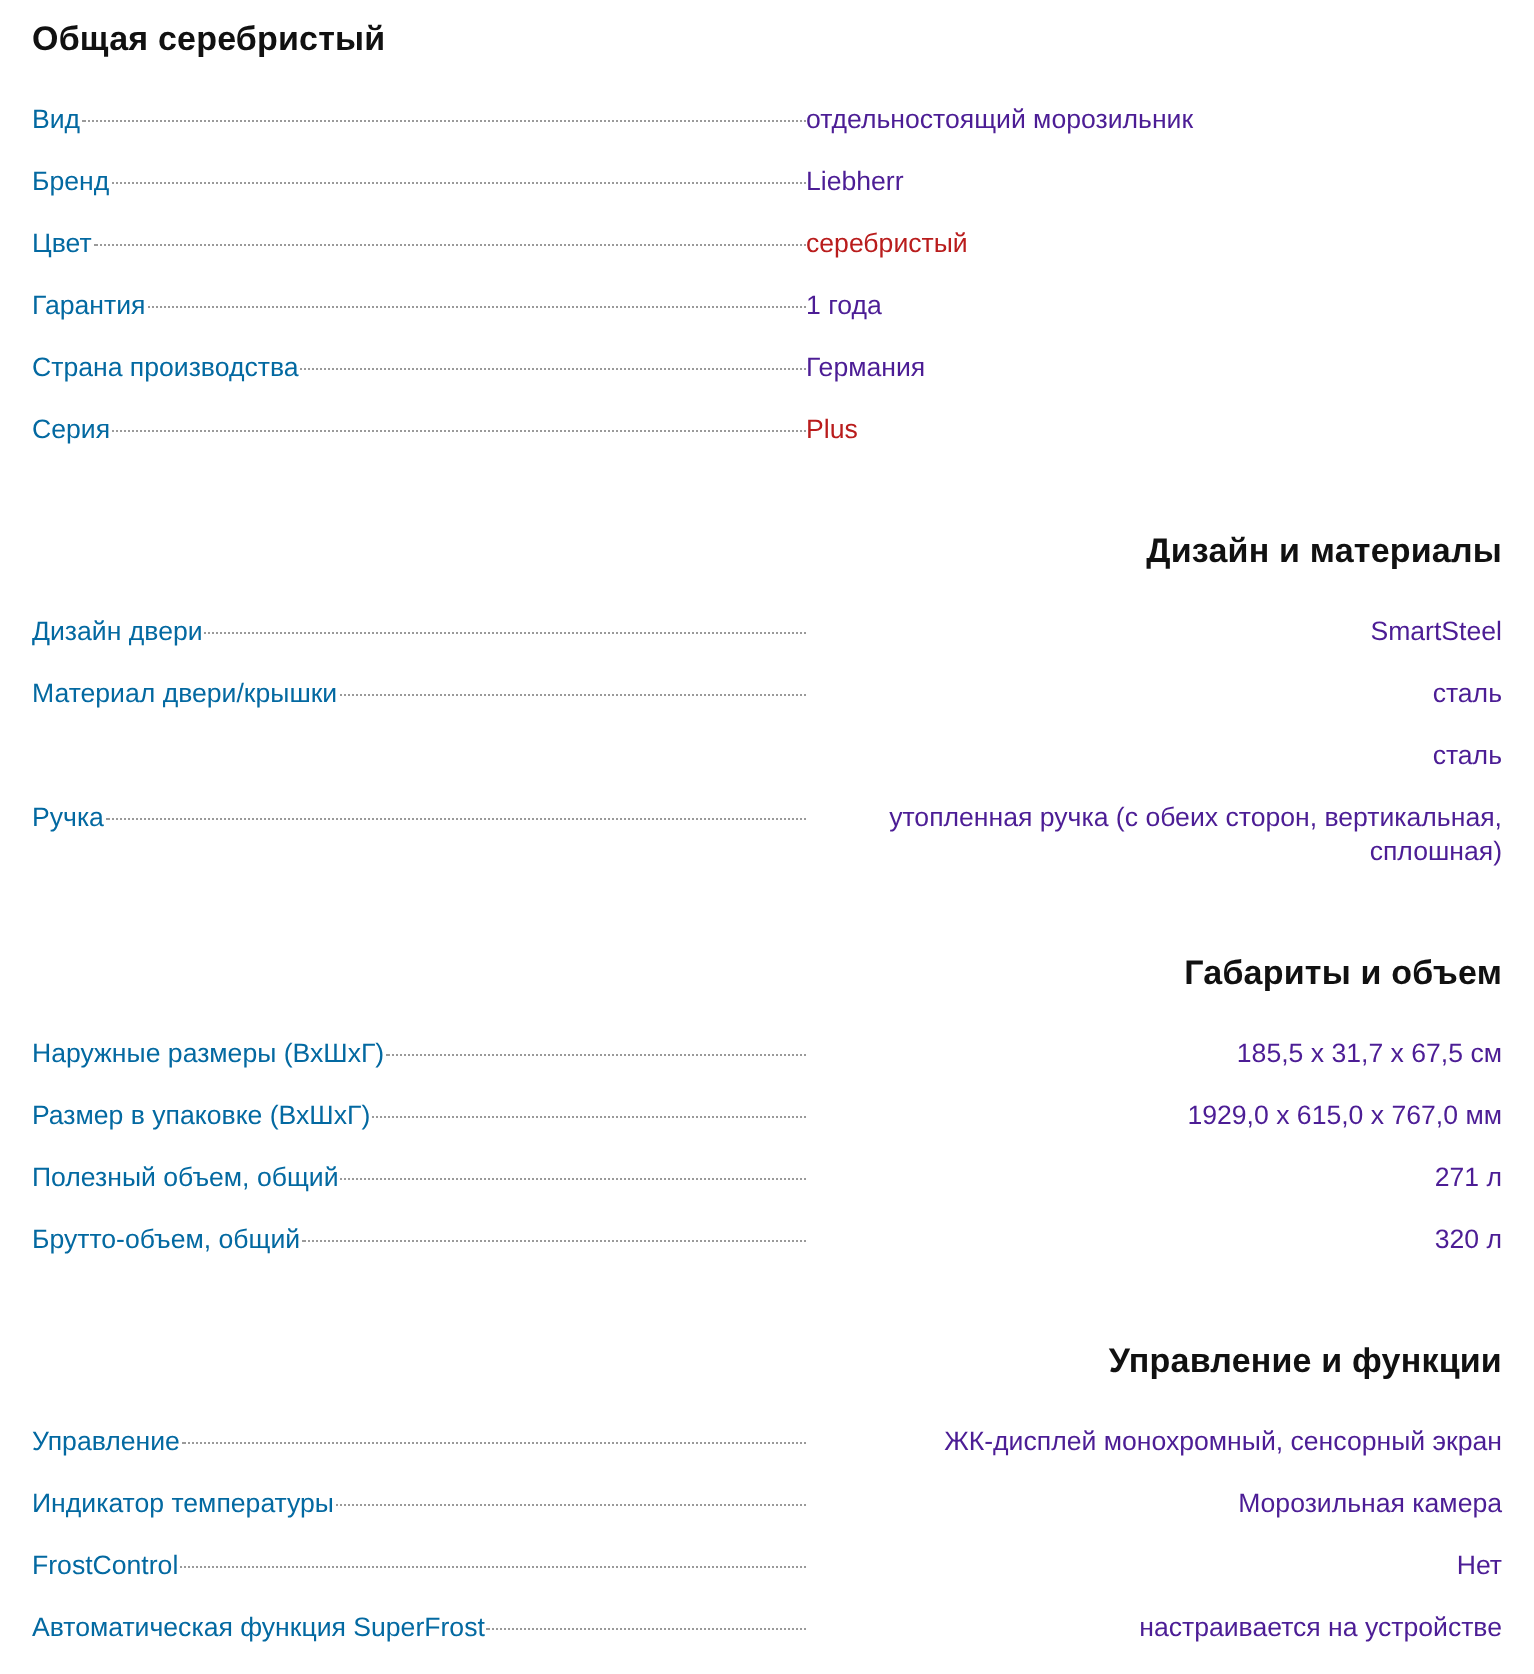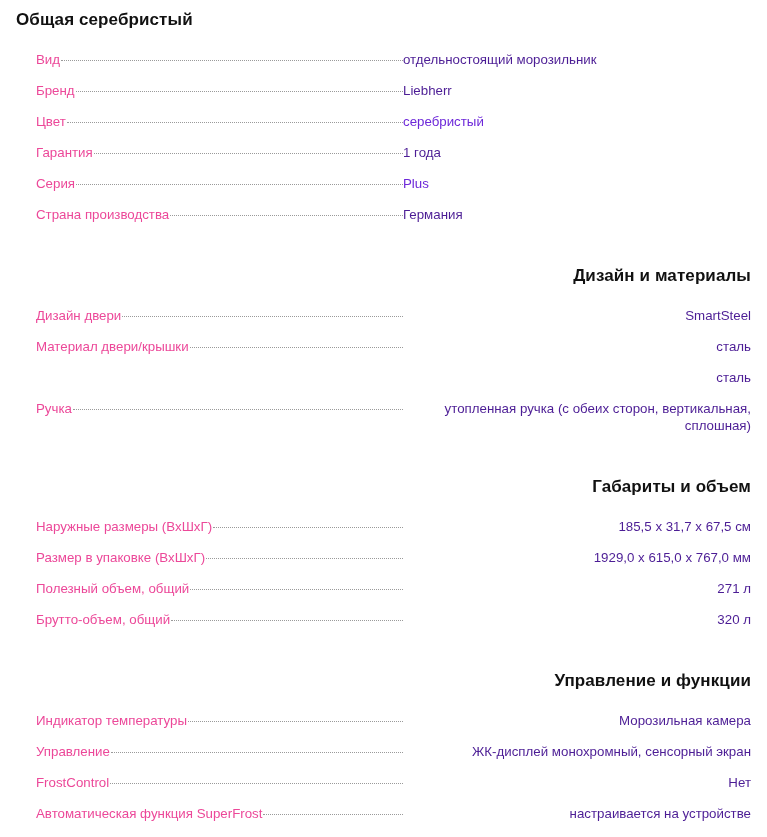--- a/index.html
+++ b/index.html
@@ -43,41 +43,40 @@
   }
   .spec-label-wrap {
     flex: 0 0 387px;
     width: 387px;
     display: flex;
     align-items: baseline;
     overflow: hidden;
     white-space: nowrap;
   }
   .spec-label {
-    color: #ec4899;
+    color: #0369a1;
     flex: 0 0 auto;
-    margin-left: 20px;
   }
   .dotfill {
     flex: 1 1 auto;
     margin-left: 1px;
     border-bottom: 1px dotted #9a9a9a;
     position: relative;
     top: -3px;
     height: 10px;
     min-width: 4px;
   }
   .spec-value {
     flex: 1 1 auto;
     color: #4c1d95;
     padding-left: 0;
     white-space: normal;
   }
   .spec-value.muted {
-    color: #6d28d9;
+    color: #b91c1c;
   }
   .spec-value.wrap {
     max-width: 360px;
   }
 </style>
 </head>
 <body>
 
 <div class="spec-sheet">
     <div class="section">
@@ -105,32 +104,32 @@
       </div>
       <div class="spec-row">
         <div class="spec-label-wrap">
           <span class="spec-label">Гарантия</span>
           <span class="dotfill"></span>
         </div>
         <div class="spec-value">1 года</div>
       </div>
       <div class="spec-row">
         <div class="spec-label-wrap">
+          <span class="spec-label">Страна производства</span>
+          <span class="dotfill"></span>
+        </div>
+        <div class="spec-value">Германия</div>
+      </div>
+      <div class="spec-row">
+        <div class="spec-label-wrap">
           <span class="spec-label">Серия</span>
           <span class="dotfill"></span>
         </div>
         <div class="spec-value muted">Plus</div>
       </div>
-      <div class="spec-row">
-        <div class="spec-label-wrap">
-          <span class="spec-label">Страна производства</span>
-          <span class="dotfill"></span>
-        </div>
-        <div class="spec-value">Германия</div>
-      </div>
     </div>
     <div class="section">
       <div class="section-title">Дизайн и материалы</div>
       <div class="spec-row">
         <div class="spec-label-wrap">
           <span class="spec-label">Дизайн двери</span>
           <span class="dotfill"></span>
         </div>
         <div class="spec-value">SmartSteel</div>
       </div>
@@ -180,31 +179,31 @@
           <span class="spec-label">Брутто-объем, общий</span>
           <span class="dotfill"></span>
         </div>
         <div class="spec-value">320 л</div>
       </div>
     </div>
     <div class="section">
       <div class="section-title">Управление и функции</div>
       <div class="spec-row">
         <div class="spec-label-wrap">
+          <span class="spec-label">Управление</span>
+          <span class="dotfill"></span>
+        </div>
+        <div class="spec-value">ЖК-дисплей монохромный, сенсорный экран</div>
+      </div>
+      <div class="spec-row">
+        <div class="spec-label-wrap">
           <span class="spec-label">Индикатор температуры</span>
           <span class="dotfill"></span>
         </div>
         <div class="spec-value">Морозильная камера</div>
-      </div>
-      <div class="spec-row">
-        <div class="spec-label-wrap">
-          <span class="spec-label">Управление</span>
-          <span class="dotfill"></span>
-        </div>
-        <div class="spec-value">ЖК-дисплей монохромный, сенсорный экран</div>
       </div>
       <div class="spec-row">
         <div class="spec-label-wrap">
           <span class="spec-label">FrostControl</span>
           <span class="dotfill"></span>
         </div>
         <div class="spec-value">Нет</div>
       </div>
       <div class="spec-row">
         <div class="spec-label-wrap">

